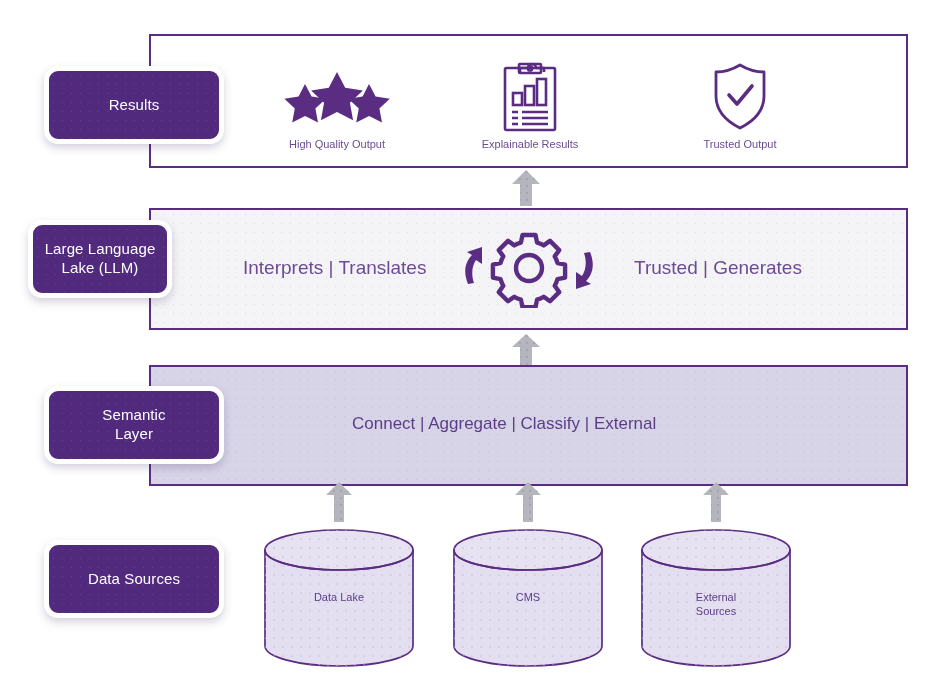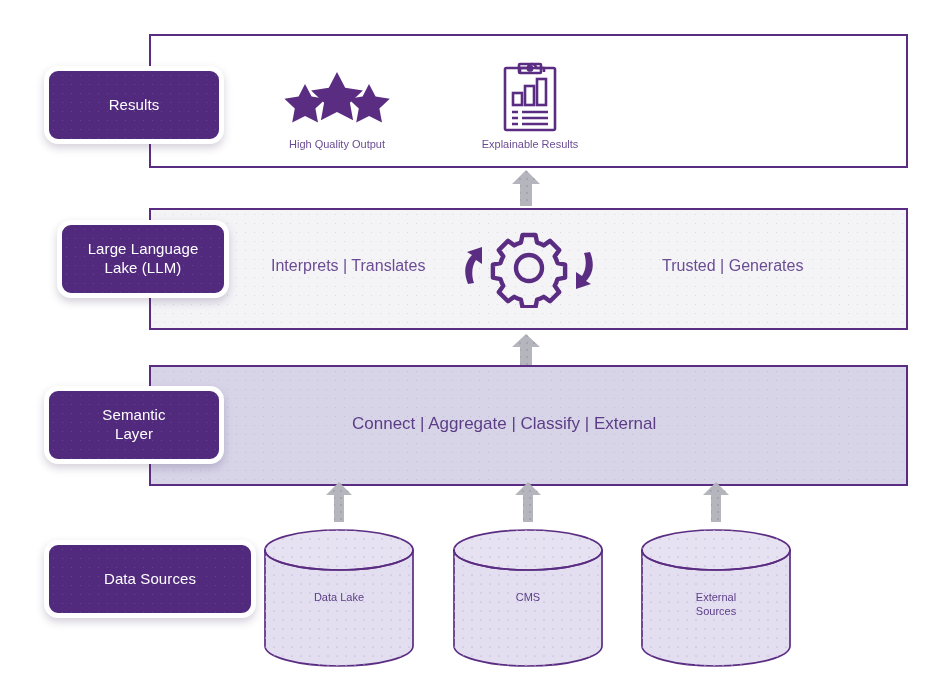--- a/index.html
+++ b/index.html
@@ -50,23 +50,23 @@
     font-size:15px;
     line-height:1.25;
     display:flex;
     align-items:center;
     justify-content:center;
     text-align:center;
     box-sizing:border-box;
     letter-spacing:.1px;
   }
   .badge.b-results  {left:44px;top:66px; width:180px;height:78px;}
-  .badge.b-llm      {left:57px;top:220px;width:172px;height:78px;}
+  .badge.b-llm      {left:28px;top:220px;width:144px;height:78px;}
   .badge.b-semantic {left:44px;top:386px;width:180px;height:78px;}
-  .badge.b-data     {left:44px;top:540px;width:212px;height:78px;}
+  .badge.b-data     {left:44px;top:540px;width:180px;height:78px;}
 
   
   .feature{
     position:absolute;
     display:flex;flex-direction:column;align-items:center;
     width:210px;
   }
   .feature .glyph{height:72px;display:flex;align-items:flex-end;justify-content:center;}
   .feature .cap{
     margin-top:6px;
@@ -75,24 +75,23 @@
     white-space:nowrap;
   }
   .f-1{left:232px;top:60px;}
   .f-2{left:425px;top:60px;}
   .f-3{left:635px;top:60px;}
 
   
   .llm-text{
     position:absolute;
     color:#6b4c93;
-    font-size:16px;
+    font-size:19px;
     top:257px;
     white-space:nowrap;
-    margin-left:28px;
   }
   .llm-text.left{left:243px;}
   .llm-text.right{left:634px;}
   .llm-icon{position:absolute;left:455px;top:228px;}
 
   
   .sem-text{
     position:absolute;
     left:352px;top:414px;
     color:#5b3d86;
@@ -152,20 +151,29 @@
           <rect x="12" y="33" width="9" height="12"></rect>
           <rect x="24" y="26" width="9" height="19"></rect>
           <rect x="36" y="19" width="9" height="26"></rect>
           <path d="M11 52 h6 M21 52 h26 M11 58 h6 M21 58 h26 M11 64 h6 M21 64 h26" stroke-width="2.4"></path>
         </g>
       </svg>
     </div>
     <div class="cap">Explainable Results</div>
   </div>
 
+  <div class="feature f-3">
+    <div class="glyph">
+      <svg width="60" height="70" viewBox="0 0 60 70">
+        <path d="M30 3 C20 9 12 10 6 10 V34 C6 50 18 60 30 66 C42 60 54 50 54 34 V10 C48 10 40 9 30 3 Z" fill="none" stroke="#5b2d82" stroke-width="2.8" stroke-linejoin="round"></path>
+        <path d="M19 33 L27 42 L42 24" fill="none" stroke="#5b2d82" stroke-width="3.6" stroke-linecap="round" stroke-linejoin="round"></path>
+      </svg>
+    </div>
+    <div class="cap">Trusted Output</div>
+  </div>
 
   <div class="badge b-results">
     <span>Results</span>
   </div>
 
   <div class="uparrow a-res">
     <svg width="30" height="36" viewBox="0 0 30 36">
       <defs>
         <pattern id="dotA" width="7" height="7" patternUnits="userSpaceOnUse">
           <circle cx="2" cy="2" r="0.9" fill="#9c9ca8"></circle>

